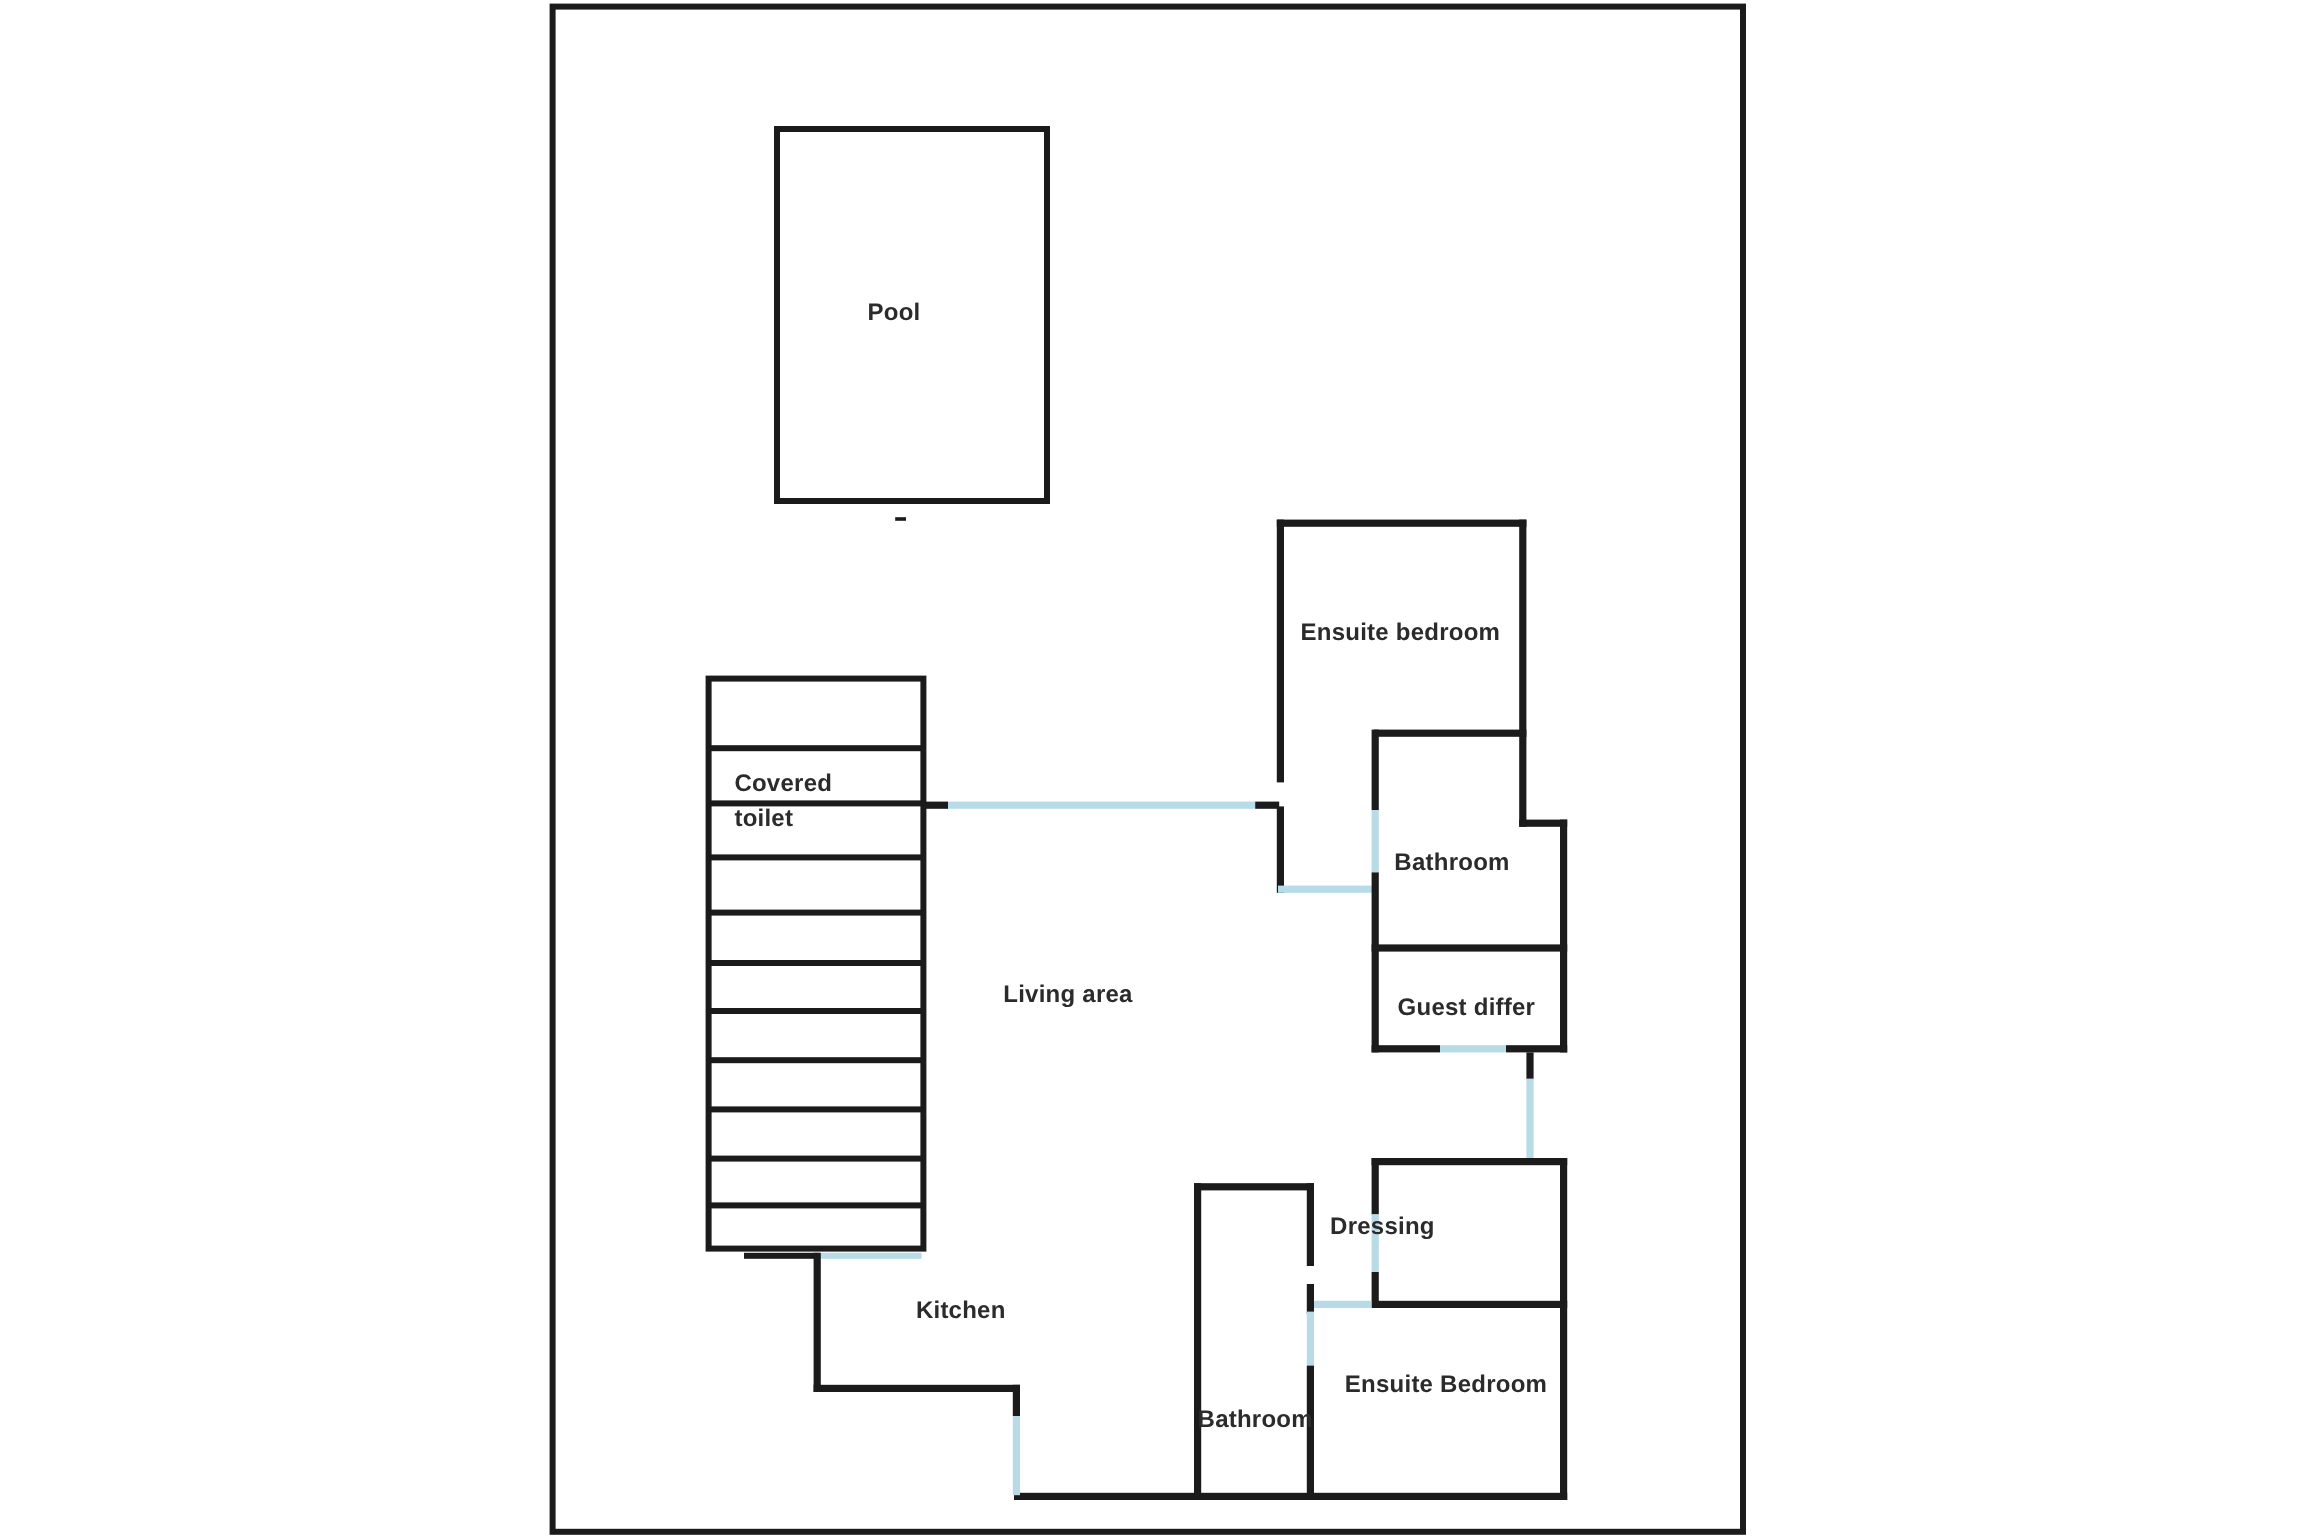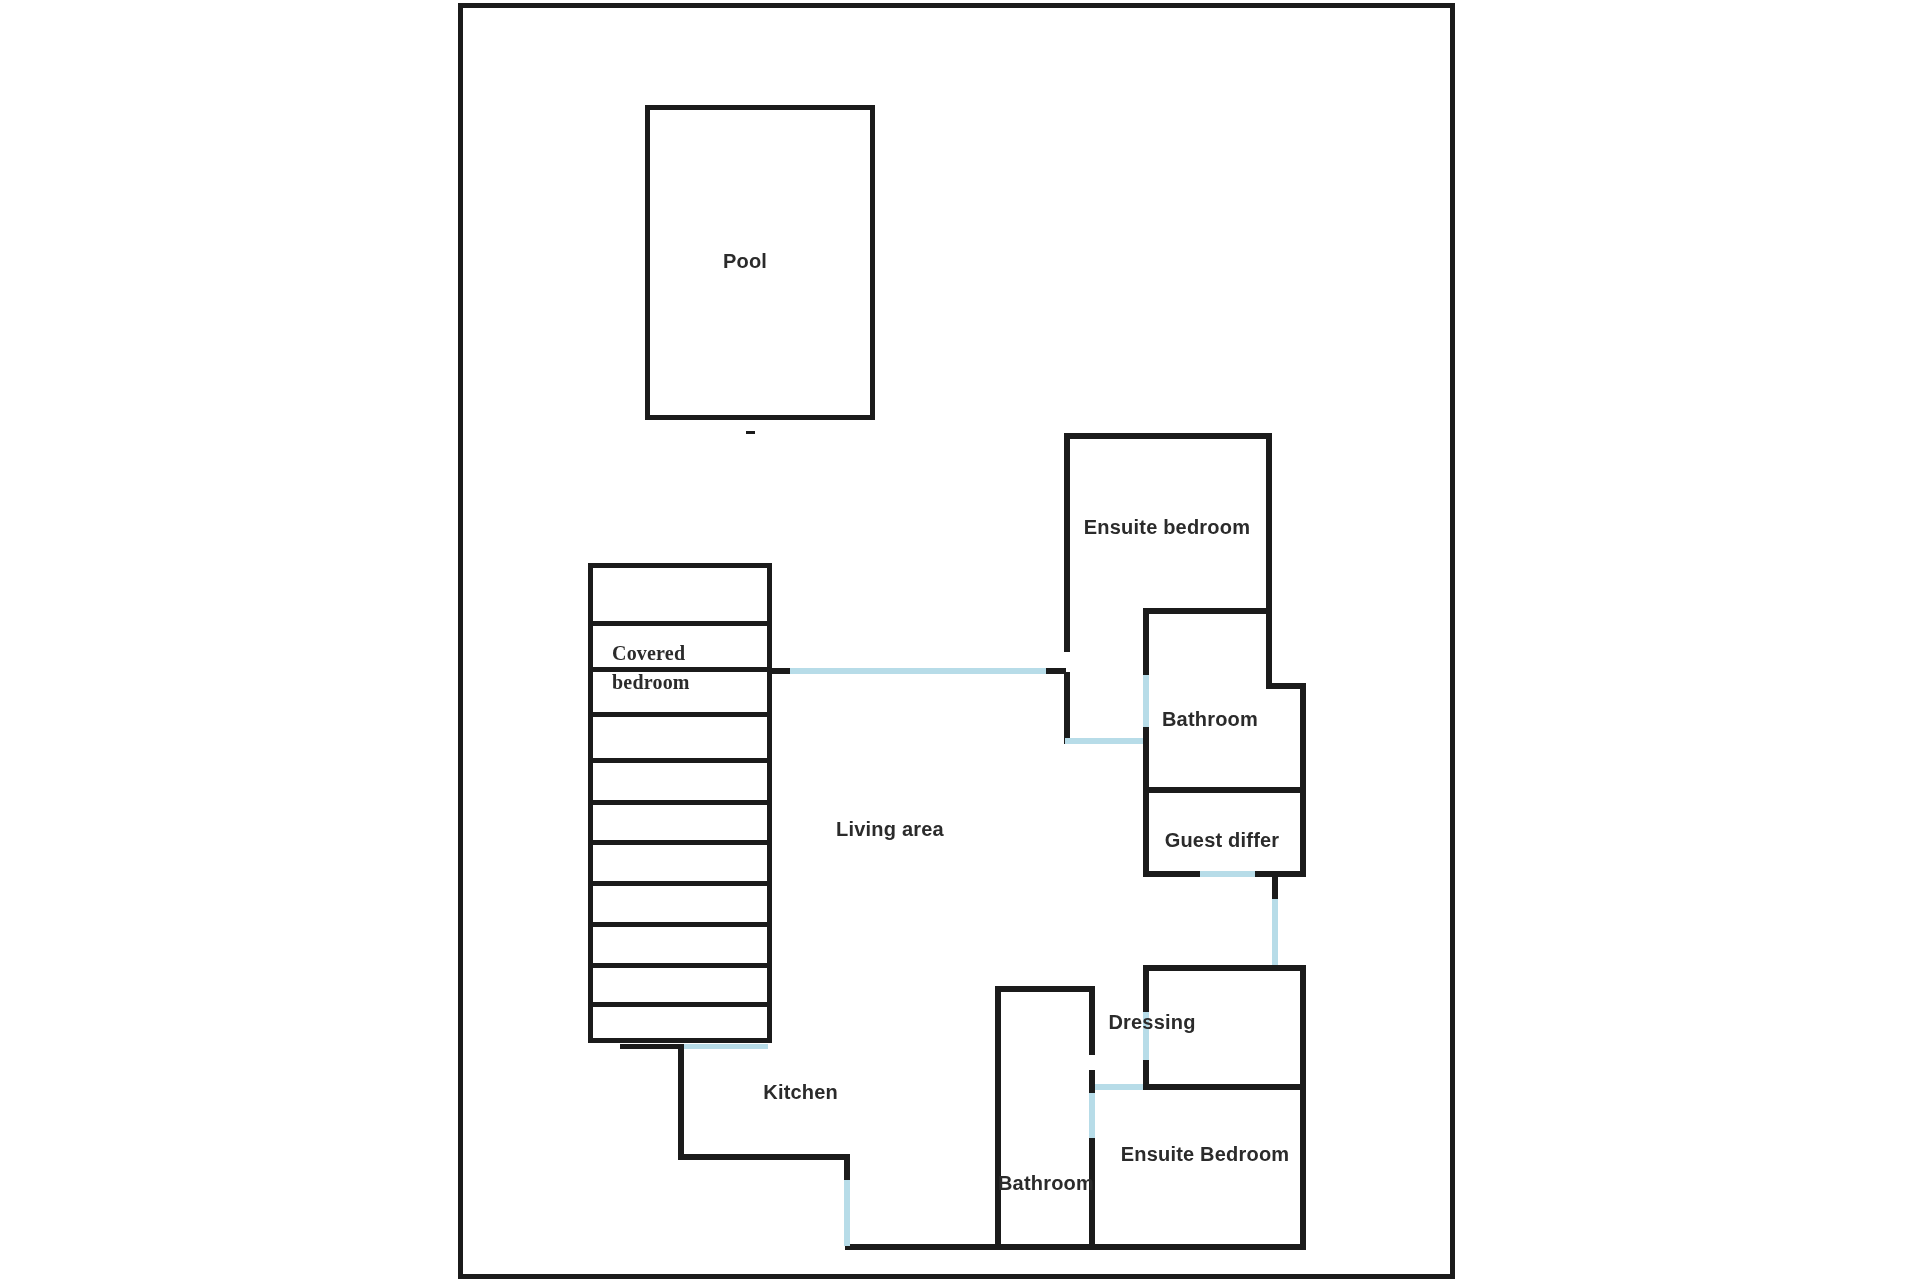--- a/index.html
+++ b/index.html
@@ -31,21 +31,21 @@
   .door{position:absolute;background:var(--door);}
   .lbl{
     position:absolute;
     color:var(--txt);
     font-size:20px;
     font-weight:600;
     letter-spacing:0.2px;
     text-align:center;
     white-space:nowrap;
   }
-  .lbl.left{text-align:center;font-family:Liberation Serif, serif;}
+  .lbl.left{text-align:center;}
   .plan-title{
     position:absolute;
     left:490px;top:14px;
     font-size:21px;
     font-weight:600;
     color:#1f1f1f;
     white-space:nowrap;
   }
 </style>
 </head>
@@ -65,21 +65,21 @@
   <div class="wall" style="left:591px;top:667px;width:178px;height:5px;"></div>
   <div class="wall" style="left:591px;top:712px;width:178px;height:5px;"></div>
   <div class="wall" style="left:591px;top:758px;width:178px;height:5px;"></div>
   <div class="wall" style="left:591px;top:800px;width:178px;height:5px;"></div>
   <div class="wall" style="left:591px;top:840px;width:178px;height:5px;"></div>
   <div class="wall" style="left:591px;top:881px;width:178px;height:5px;"></div>
   <div class="wall" style="left:591px;top:922px;width:178px;height:5px;"></div>
   <div class="wall" style="left:591px;top:963px;width:178px;height:5px;"></div>
   <div class="wall" style="left:591px;top:1002px;width:178px;height:5px;"></div>
   <div class="lbl left" style="left:612px;top:642px;">Covered</div>
-  <div class="lbl left" style="left:612px;top:671px;">bedroom</div>
+  <div class="lbl left" style="left:612px;top:671px;">toilet</div>
 
   <div class="wall" style="left:770px;top:668px;width:20px;height:6px;"></div>
   <div class="door" style="left:790px;top:668px;width:256px;height:6px;"></div>
   <div class="wall" style="left:1046px;top:668px;width:20px;height:6px;"></div>
   <div class="lbl" style="left:810px;top:818px;width:160px;">Living area</div>
 
   <div class="wall" style="left:1064px;top:433px;width:208px;height:6px;"></div>
   <div class="wall" style="left:1064px;top:433px;width:6px;height:219px;"></div>
   <div class="wall" style="left:1064px;top:672px;width:6px;height:72px;"></div>
   <div class="wall" style="left:1266px;top:433px;width:6px;height:256px;"></div>

